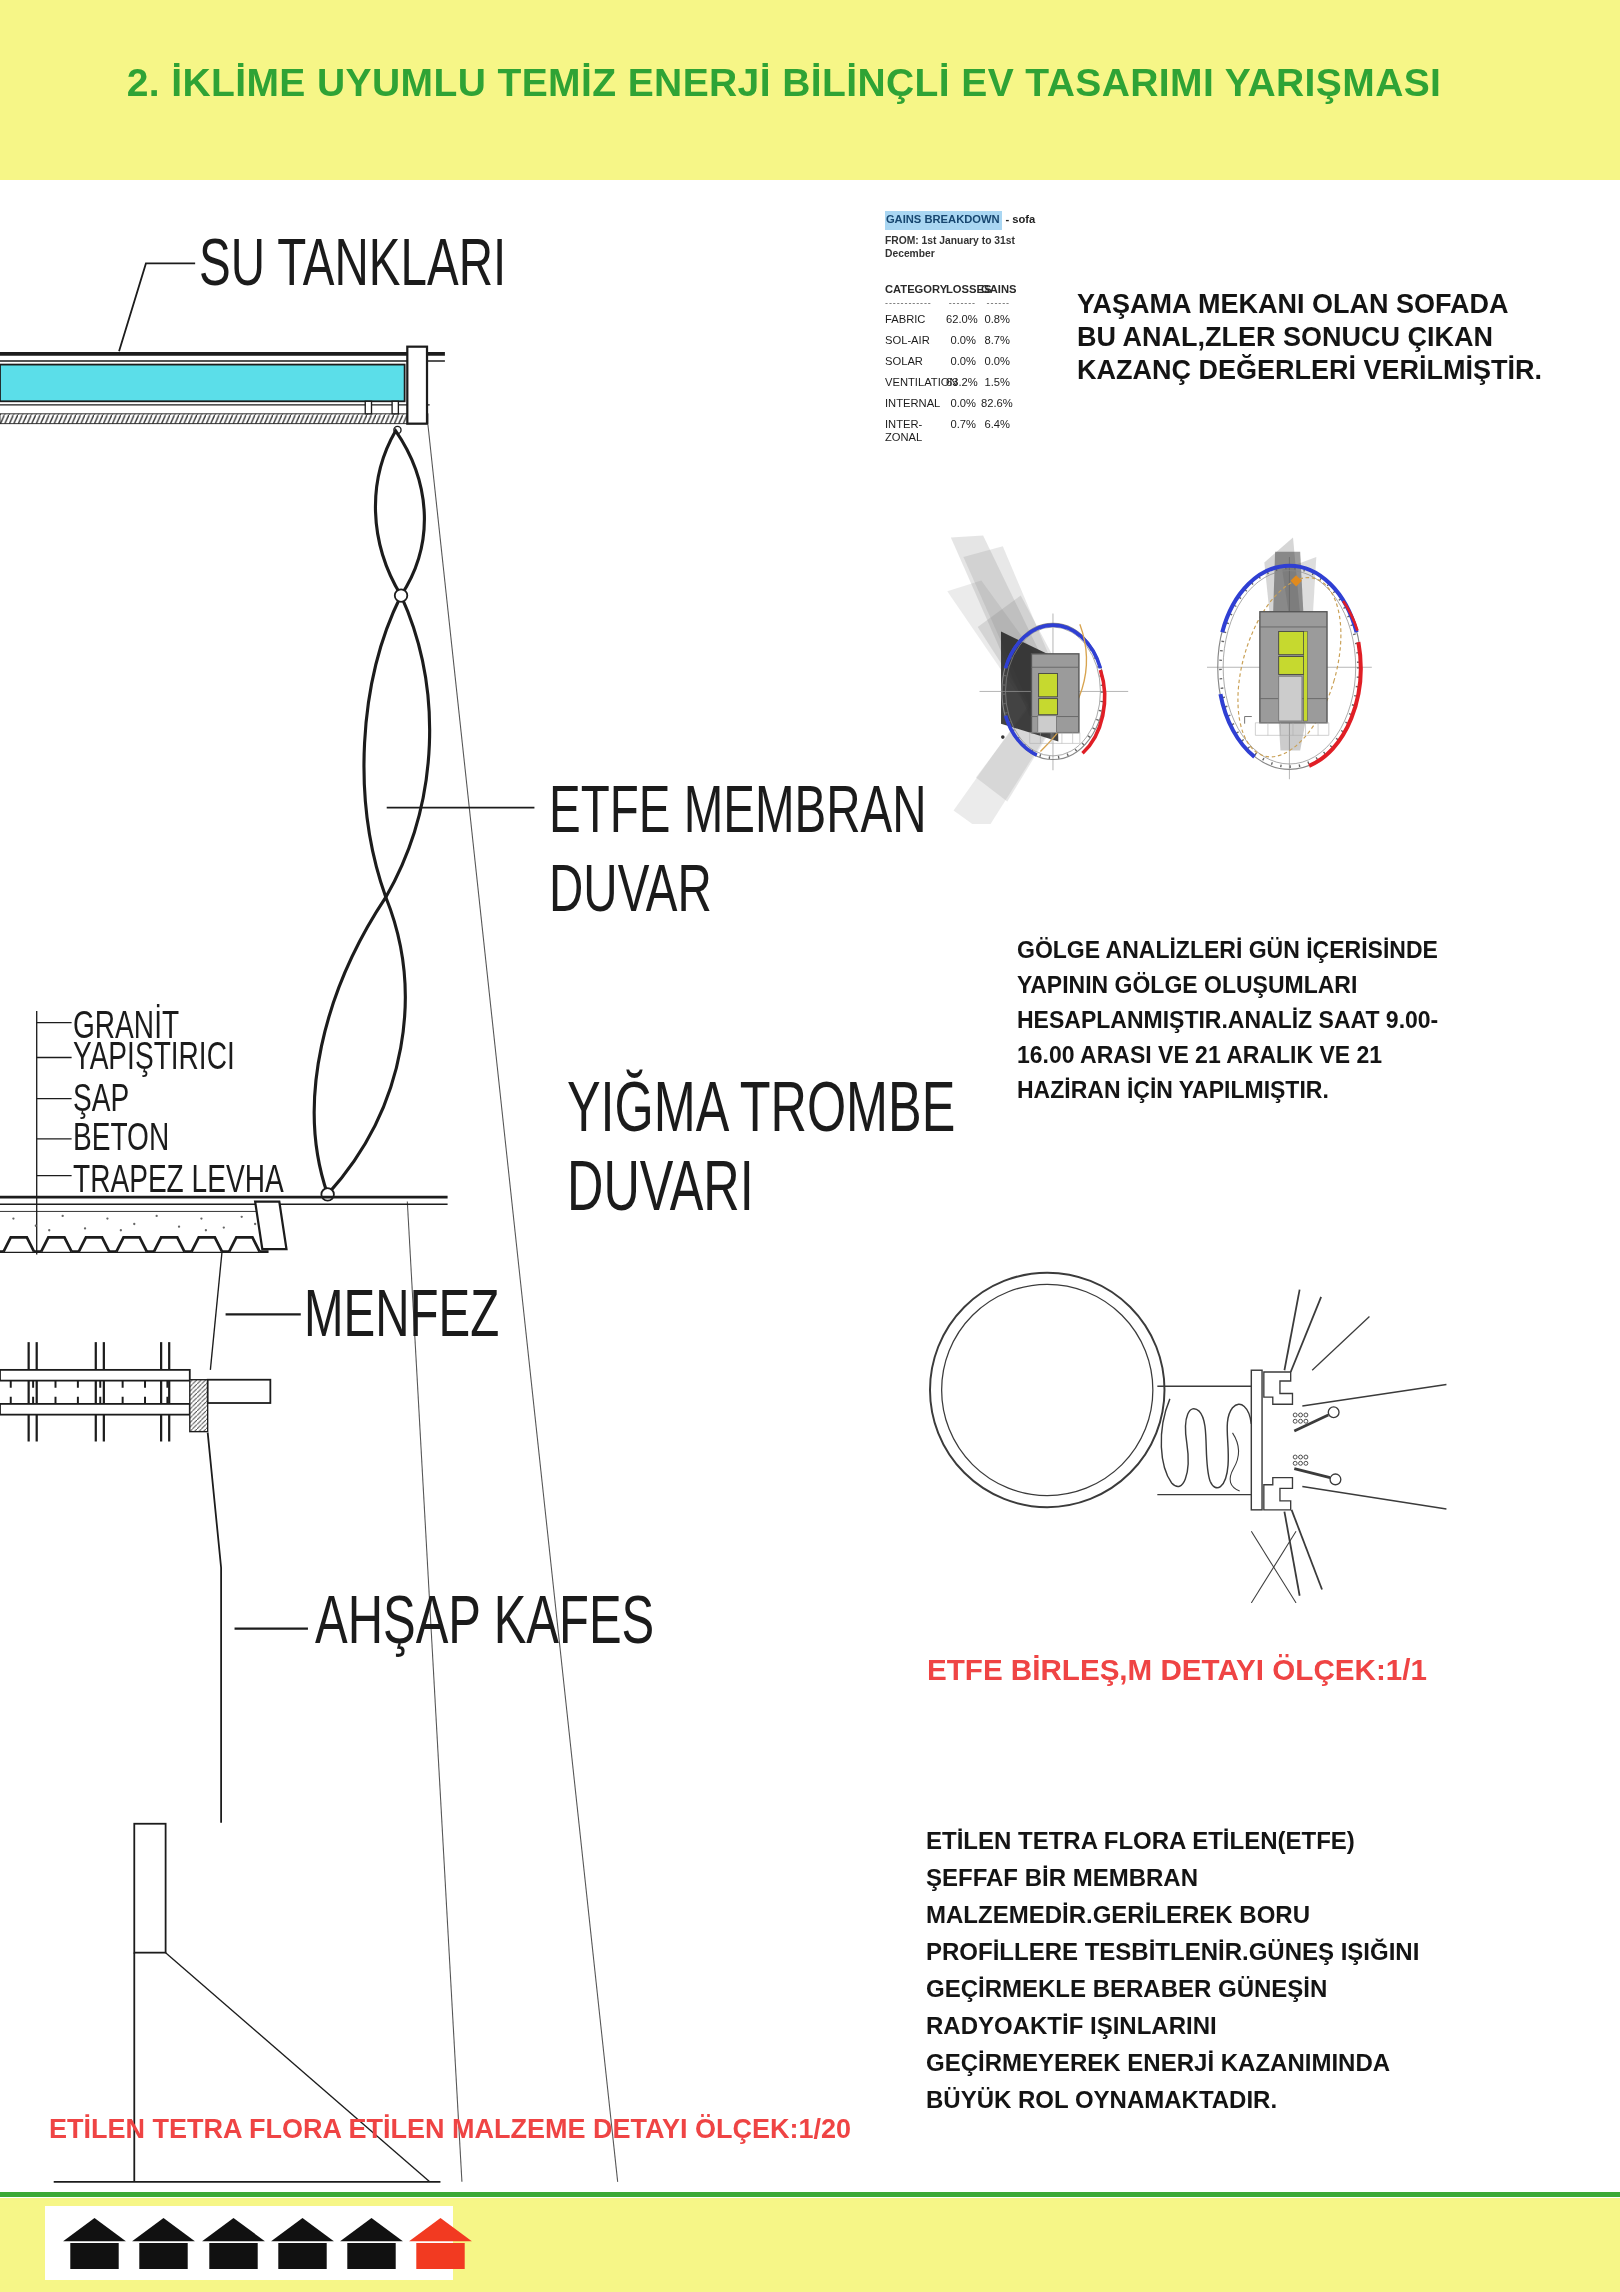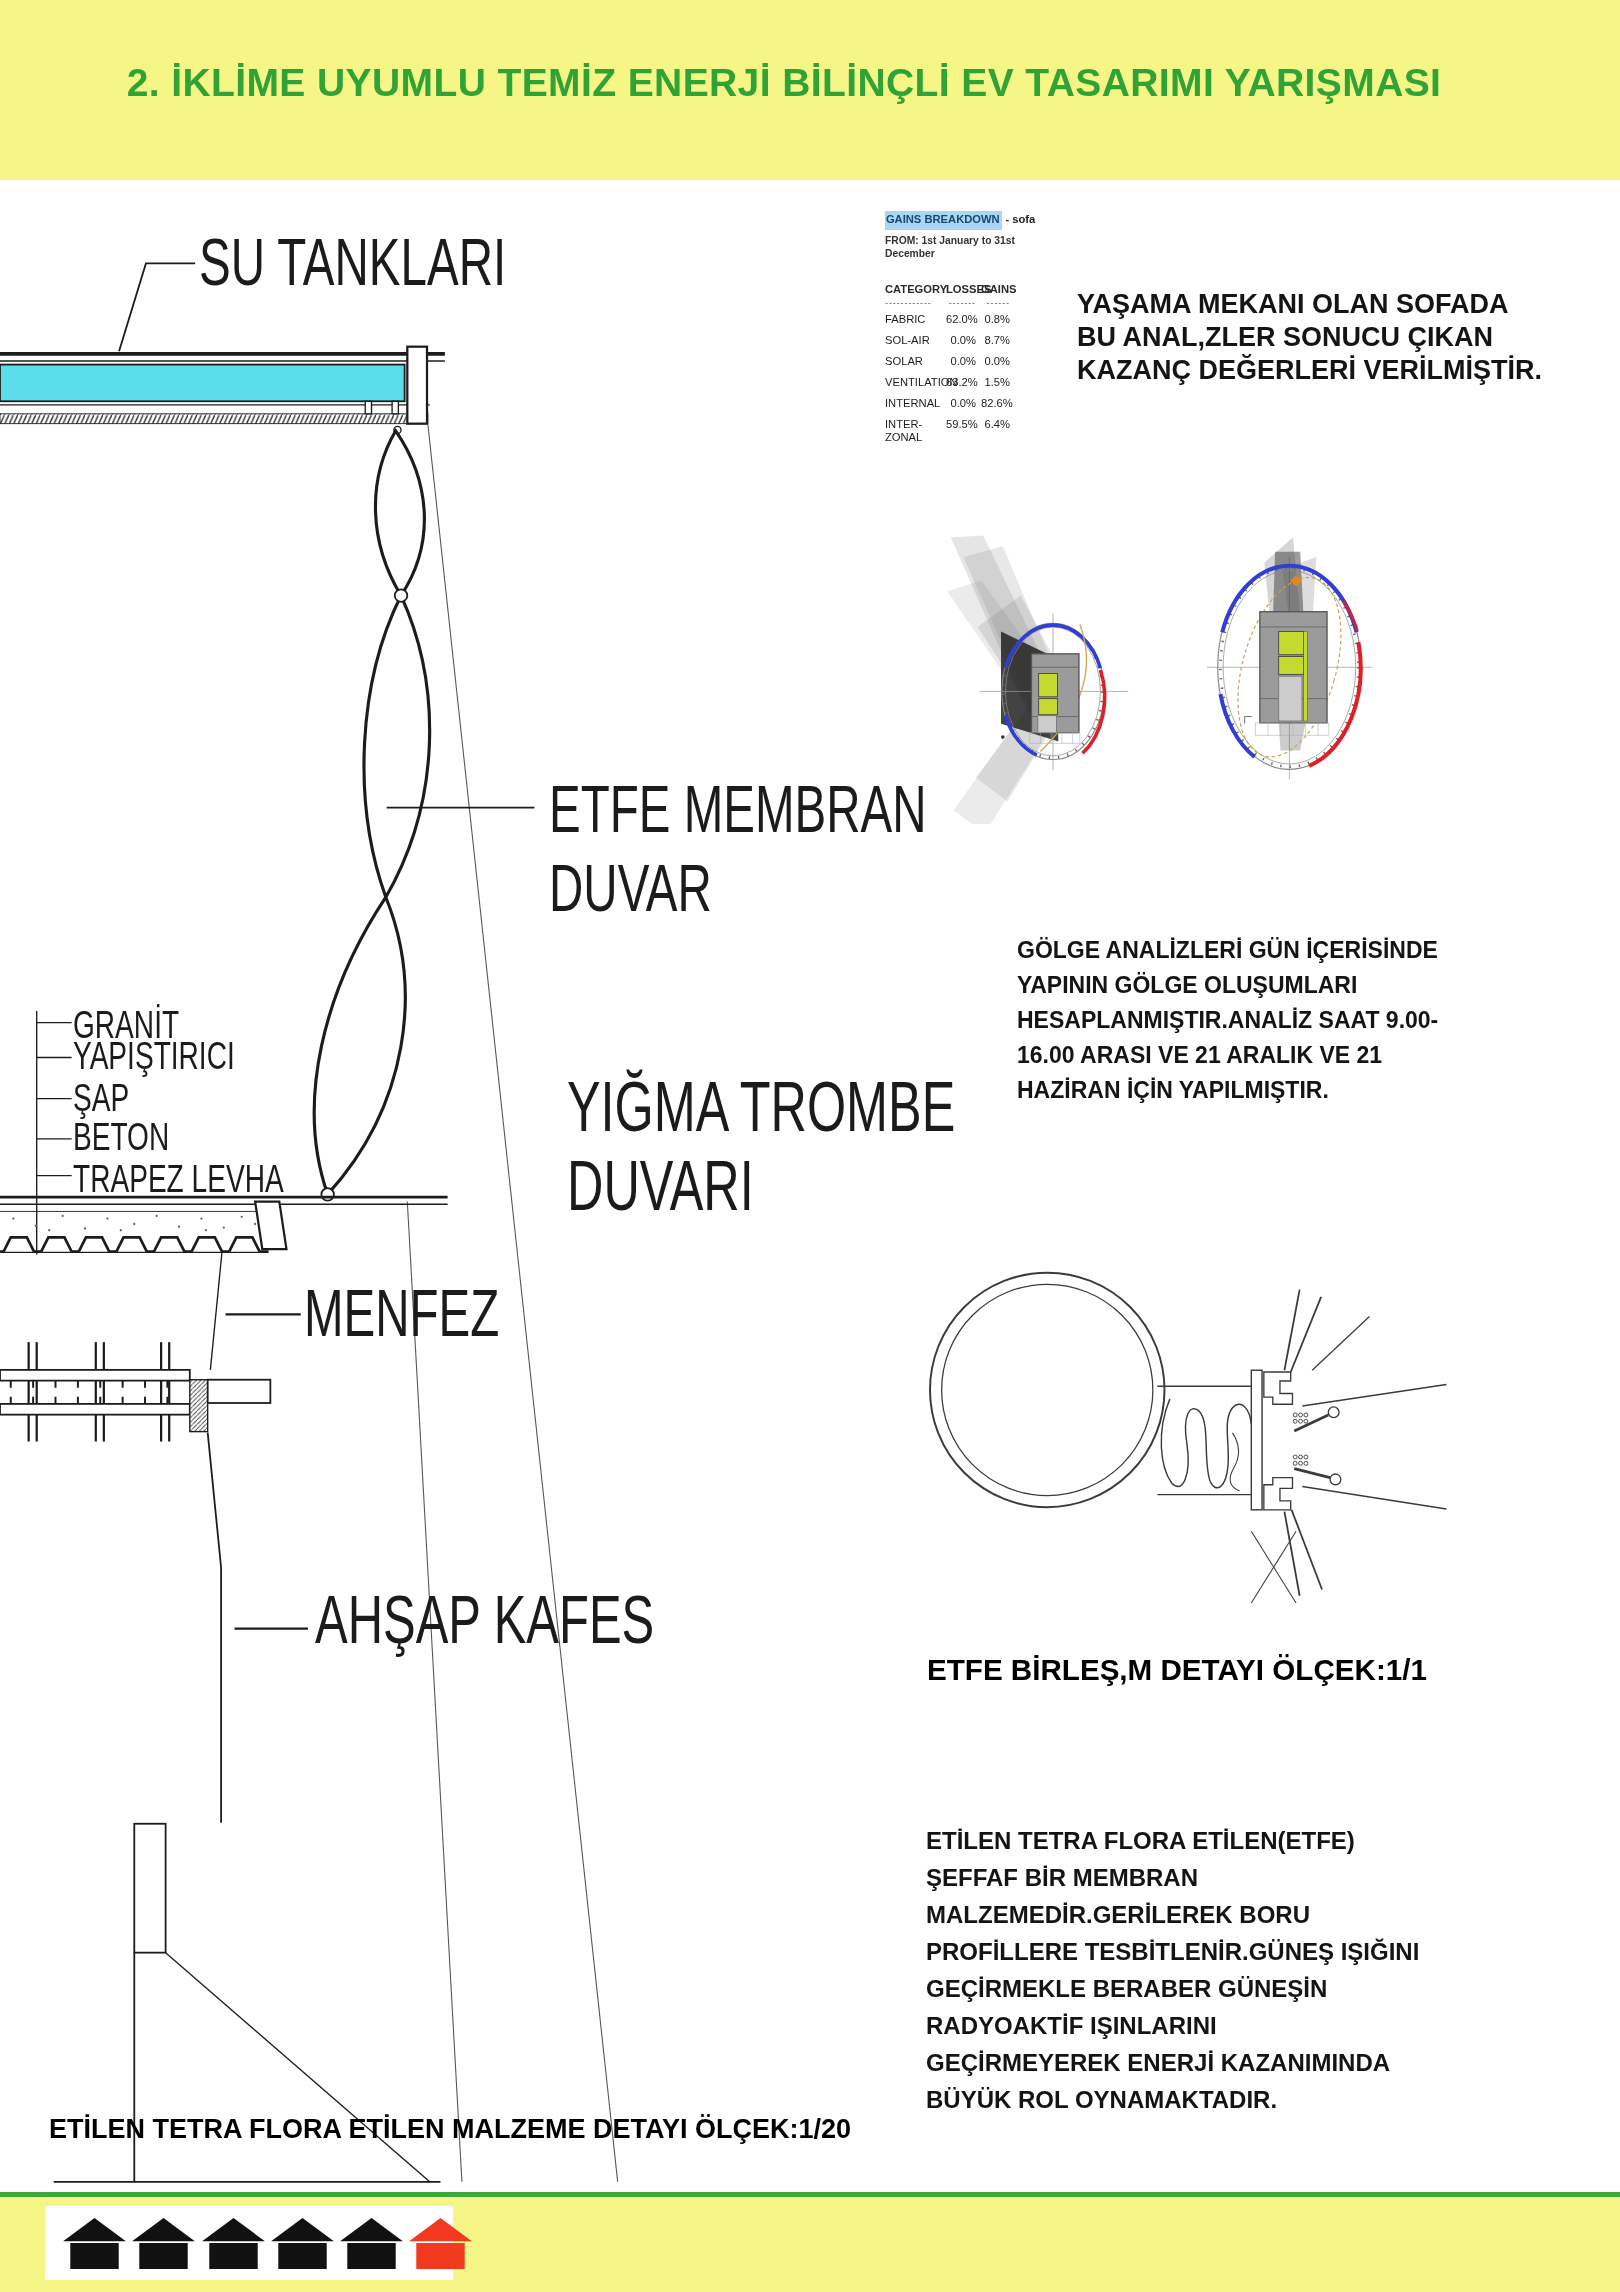--- a/index.html
+++ b/index.html
@@ -28,21 +28,21 @@
   .gt-div{display:flex;height:16px;color:#555;letter-spacing:0.9px;font-size:9px;}
   .gt-row{display:flex;height:21px;}
   .c1{width:61px;}
   .c2{width:30px;text-align:right;}
   .c3{width:29px;text-align:right;padding-left:5px;}
   
   .note{font-weight:bold;color:#141414;white-space:pre-line;}
   #note-sofa{left:1077px;top:288px;font-size:27px;line-height:33px;}
   #note-shadow{left:1017px;top:933px;font-size:23px;line-height:35px;}
   #note-etfe{left:926px;top:1822px;font-size:24px;line-height:37px;}
-  .caption{font-weight:bold;color:#000000;}
+  .caption{font-weight:bold;color:#ef4444;}
   #cap-etfe-detail{left:927px;top:1653px;font-size:29.6px;}
   #cap-material-detail{left:49px;top:2114px;font-size:27px;}
   
   .cad{color:#1b1b1b;transform-origin:left top;transform:scaleX(0.72);white-space:pre-line;letter-spacing:0px;}
   #lbl-su{left:199px;top:224px;font-size:66px;}
   #lbl-etfe-membran{left:549px;top:770px;font-size:66px;line-height:79px;}
   #lbl-yigma{left:567px;top:1068px;font-size:70px;line-height:79px;}
   #lbl-menfez{left:304px;top:1275px;font-size:66px;}
   #lbl-ahsap{left:315px;top:1580px;font-size:68px;}
   .mat{left:73px;font-size:39px;}
@@ -207,21 +207,21 @@
     <span class="c2">63.2%</span>
     <span class="c3">1.5%</span>
   </div>
   <div class="gt-row">
     <span class="c1">INTERNAL</span>
     <span class="c2">0.0%</span>
     <span class="c3">82.6%</span>
   </div>
   <div class="gt-row">
     <span class="c1">INTER-ZONAL</span>
-    <span class="c2">59.5%</span>
+    <span class="c2">0.7%</span>
     <span class="c3">6.4%</span>
   </div>
 </div>
 
 <div class="abs note" id="note-sofa">YAŞAMA MEKANI OLAN SOFADA
 BU ANAL,ZLER SONUCU ÇIKAN
 KAZANÇ DEĞERLERİ VERİLMİŞTİR.</div>
 <div class="abs note" id="note-shadow">GÖLGE ANALİZLERİ GÜN İÇERİSİNDE
 YAPININ GÖLGE OLUŞUMLARI
 HESAPLANMIŞTIR.ANALİZ SAAT 9.00-

